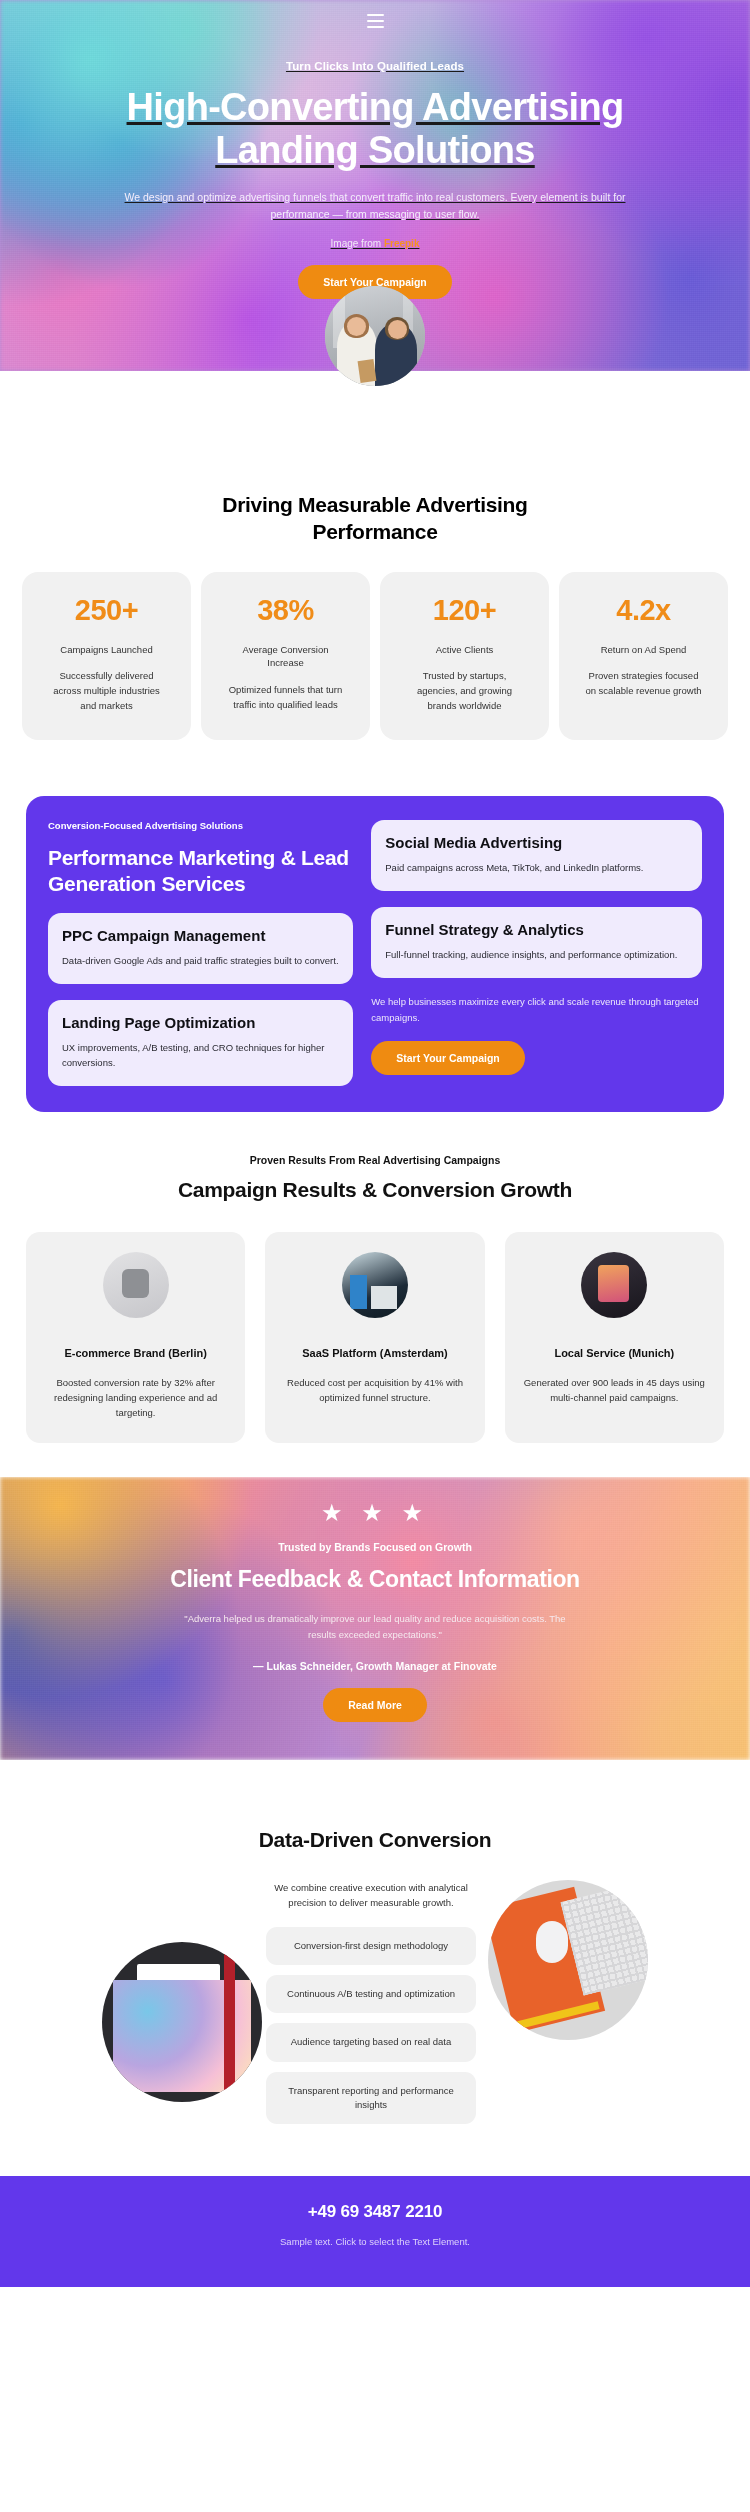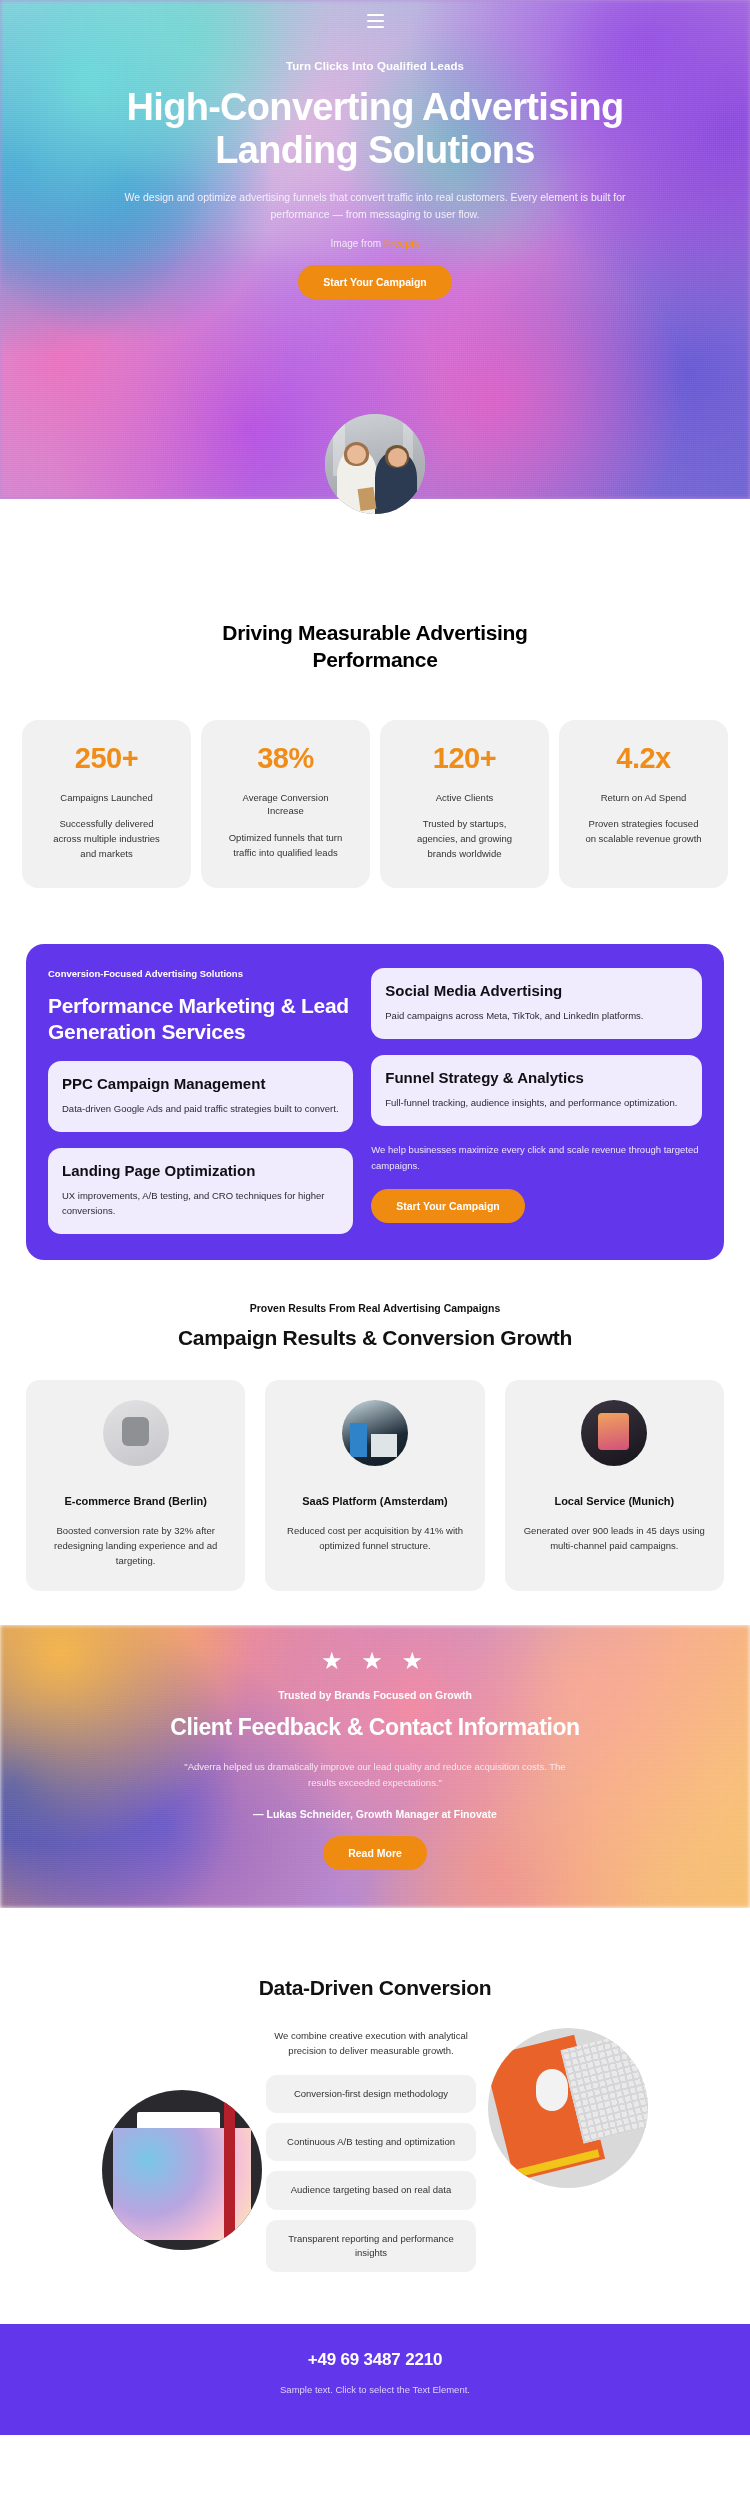--- a/index.html
+++ b/index.html
@@ -9,23 +9,24 @@
     background: #ffffff;
     color: #1a1a1a;
     width: 750px;
     overflow-x: hidden;
   }
 
   
   .hero {
     position: relative;
     width: 750px;
-    height: 499px;
+    height: 371px;
     overflow: hidden;
     background: #b48ad8;
+    text-decoration: underline;
   }
   .hero-bg {
     position: absolute;
     inset: 0;
     background:
       radial-gradient(circle at 12% 16%, rgba(110,220,220,0.95) 0%, rgba(110,220,220,0) 26%),
       radial-gradient(circle at 25% 8%,  rgba(120,215,205,0.9) 0%, rgba(120,215,205,0) 20%),
       radial-gradient(circle at 3% 33%,  rgba(40,140,210,0.85) 0%, rgba(40,140,210,0) 24%),
       radial-gradient(circle at 16% 38%, rgba(30,130,205,0.8) 0%, rgba(30,130,205,0) 22%),
       radial-gradient(circle at 86% 10%, rgba(150,80,230,0.95) 0%, rgba(150,80,230,0) 30%),
@@ -151,21 +152,20 @@
     padding: 0 22px;
     margin-top: 26px;
     align-items: stretch;
   }
   .stat-card {
     flex: 1;
     background: #f1f1f1;
     border-radius: 16px;
     padding: 22px 24px 26px;
     text-align: center;
-    margin-top: 20px;
   }
   .stat-num {
     font-size: 29px;
     font-weight: 800;
     color: #f08c18;
     letter-spacing: -.5px;
   }
   .stat-label {
     margin-top: 16px;
     font-size: 9.5px;

